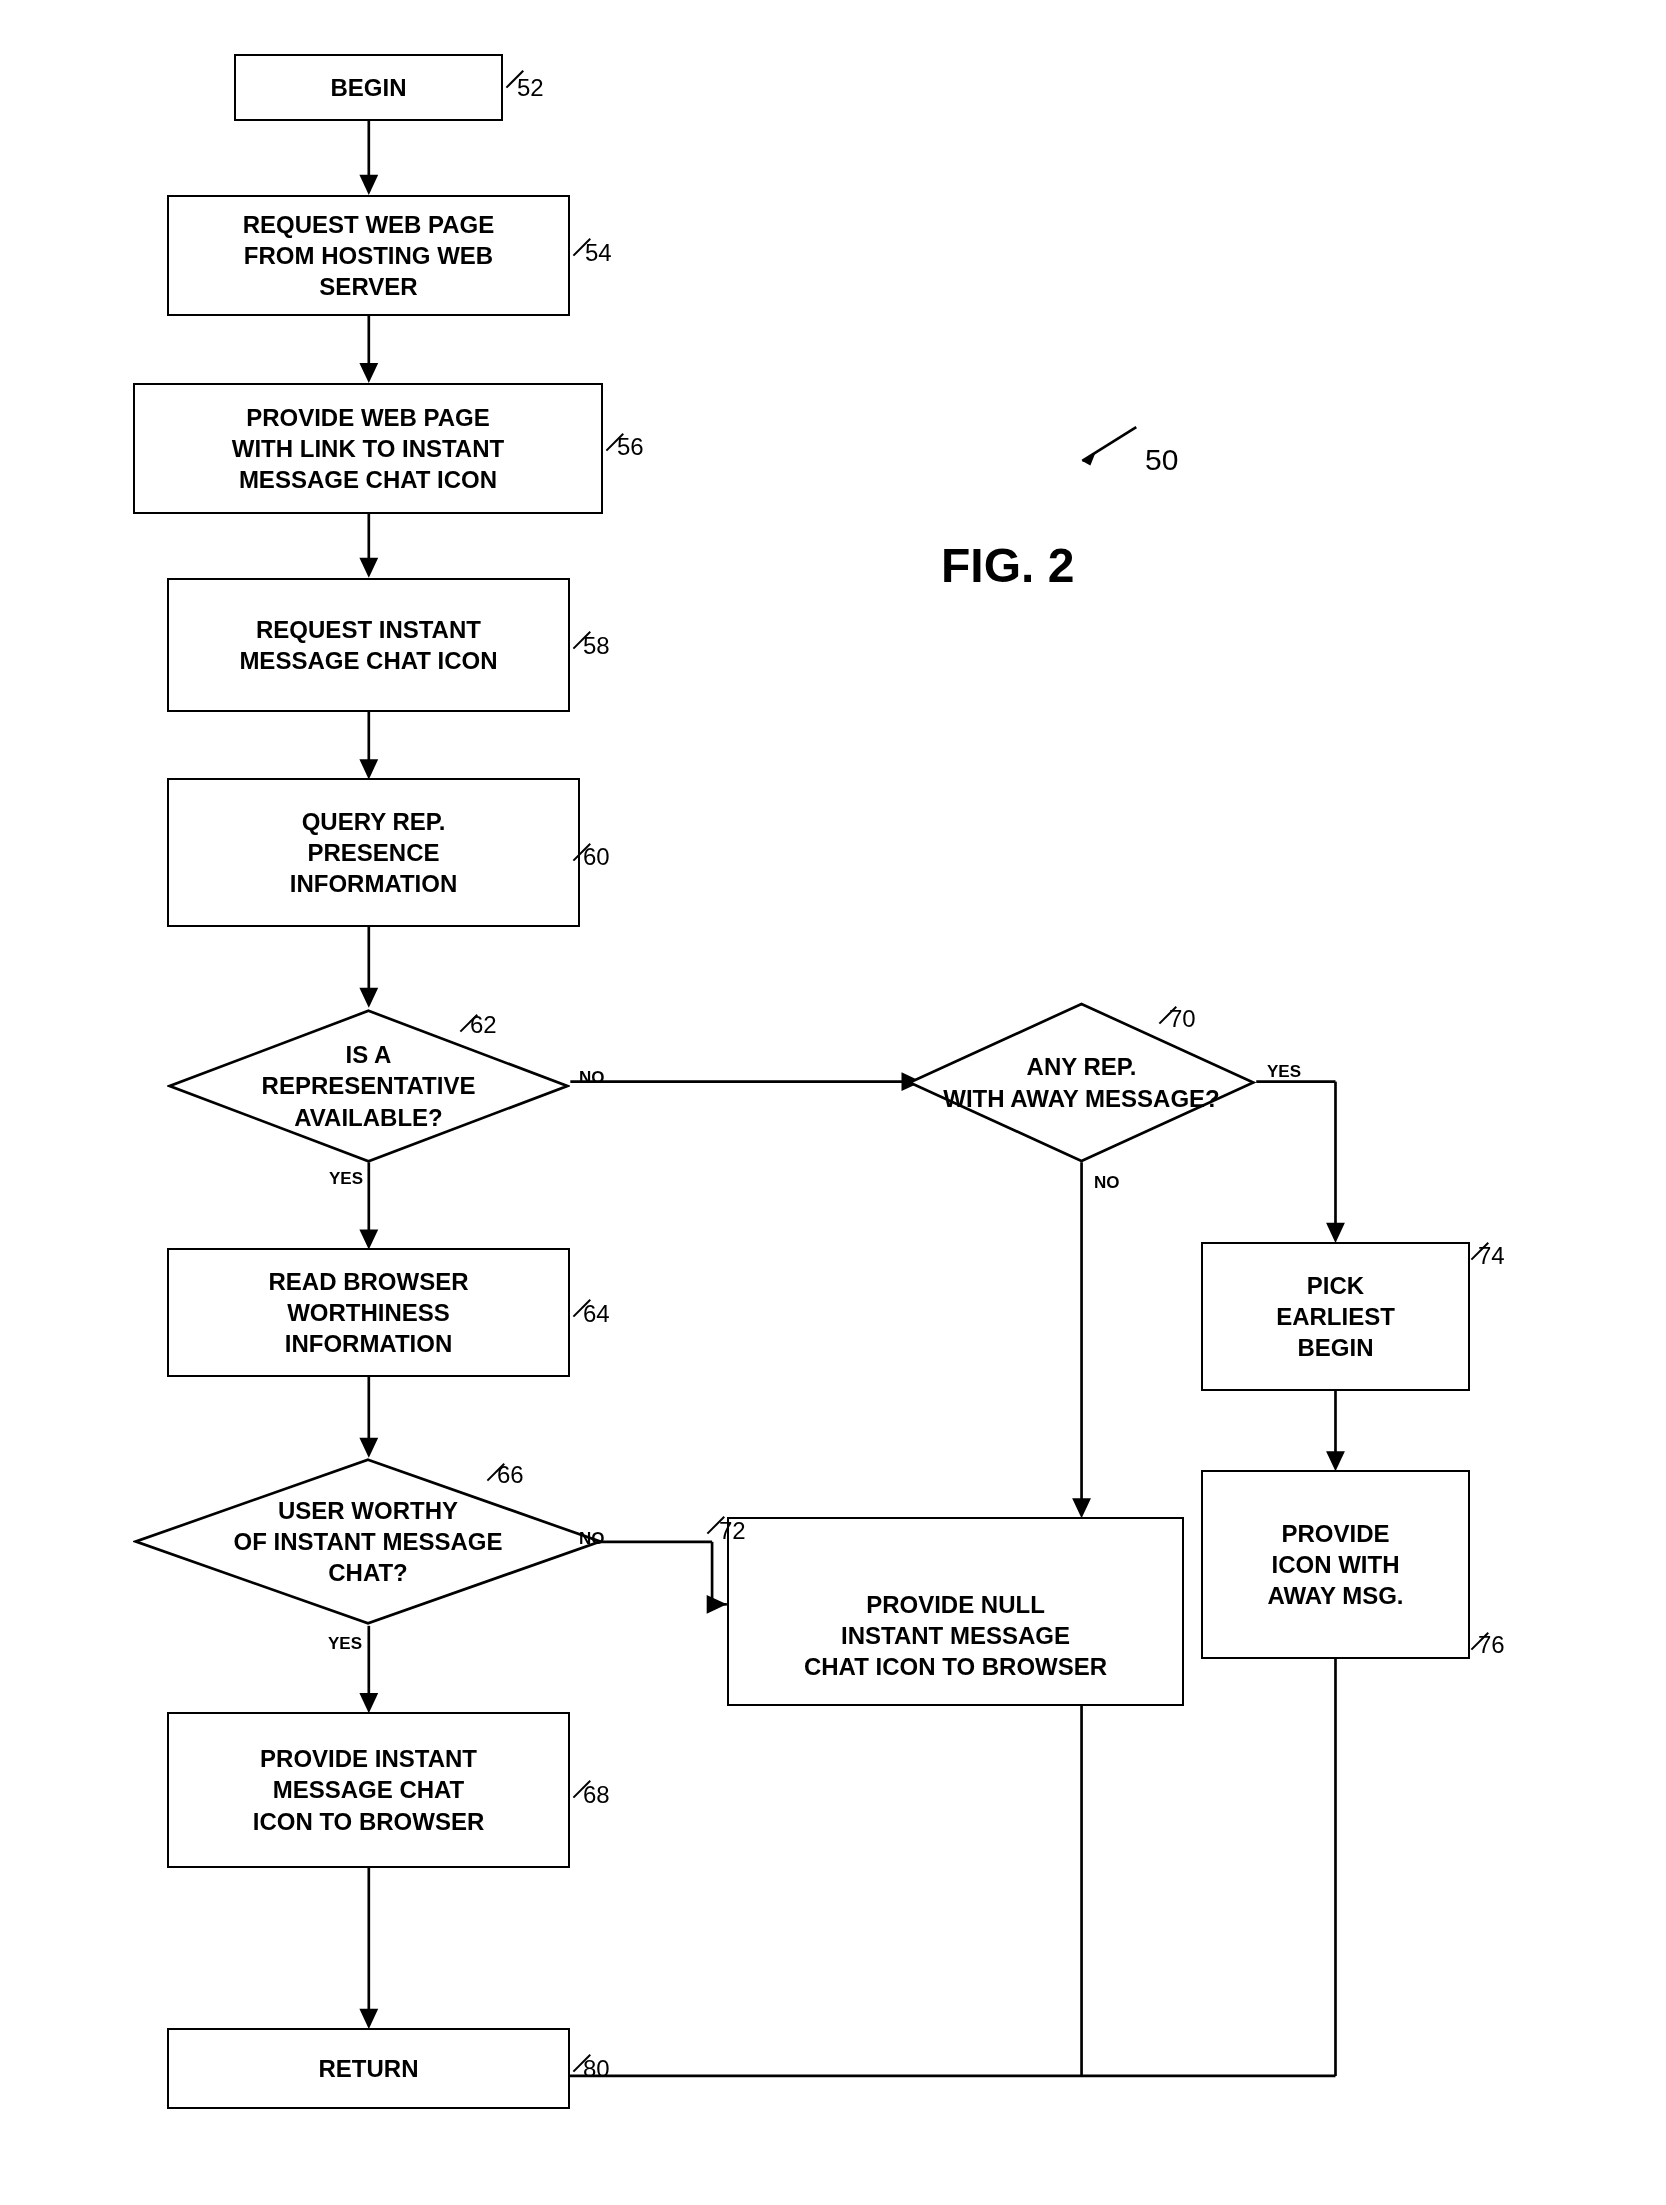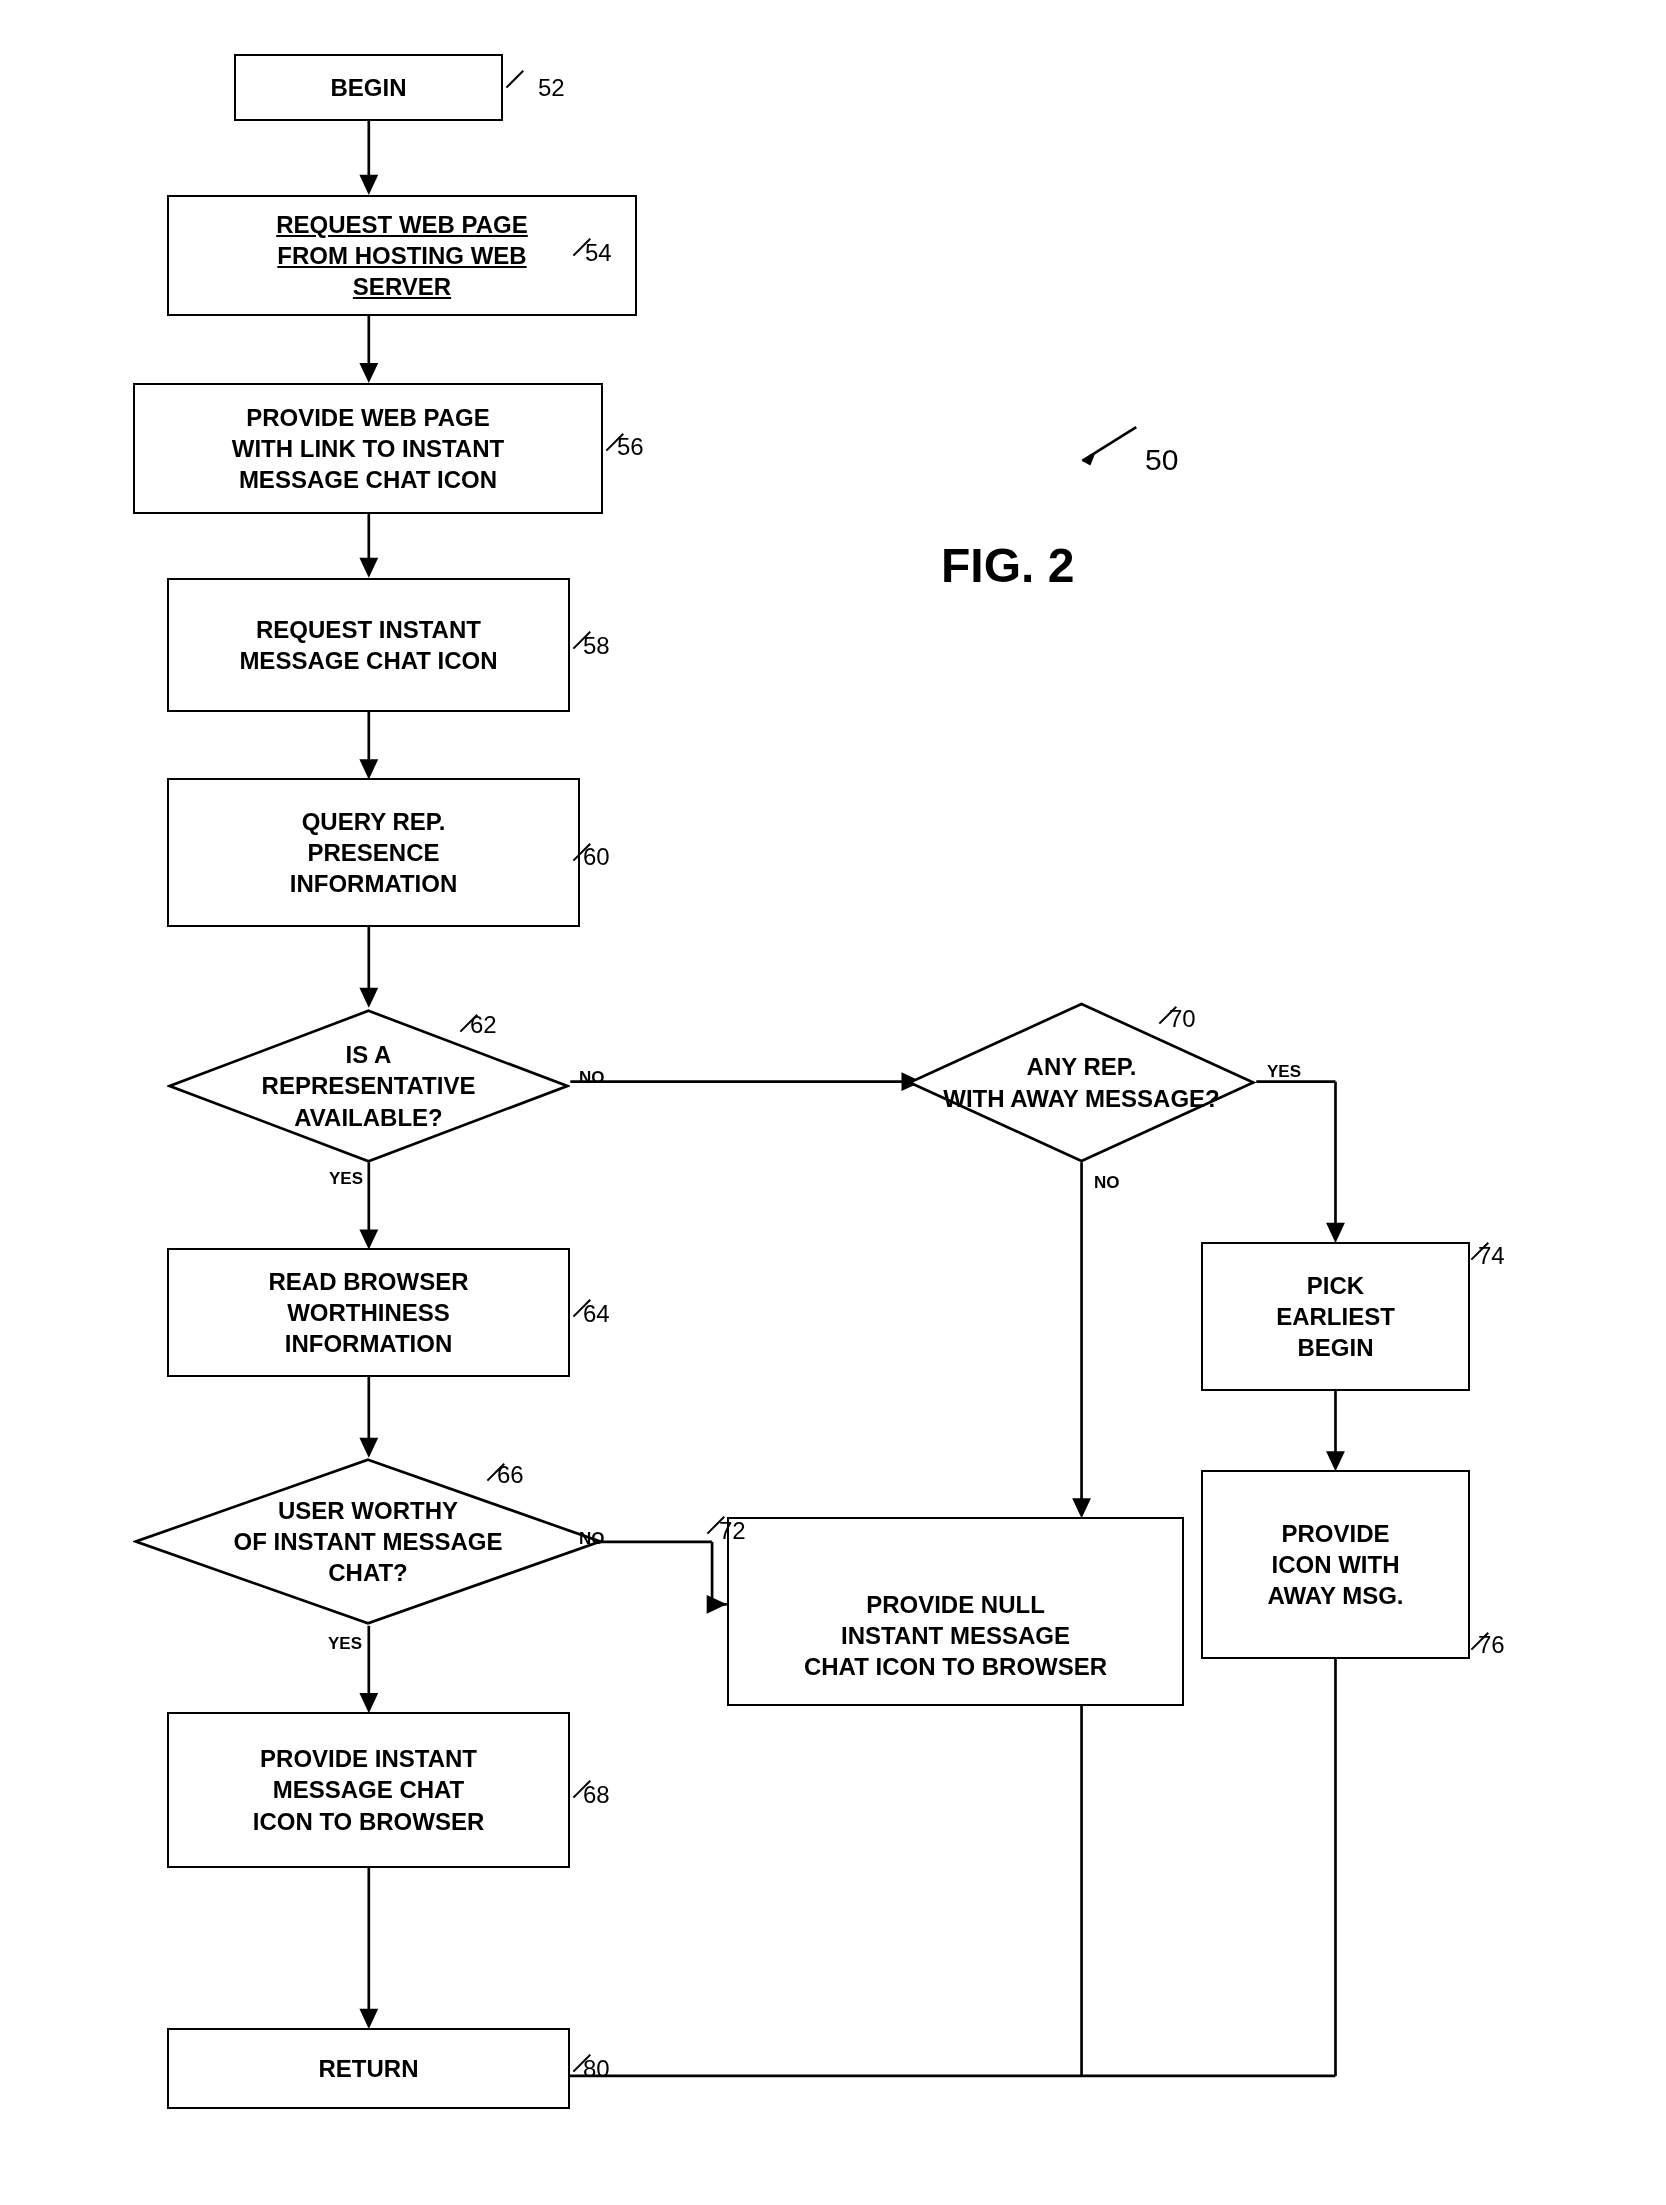--- a/index.html
+++ b/index.html
@@ -152,27 +152,27 @@
 
     <line x1="849" y1="2295" x2="1060" y2="2295" stroke="#000" stroke-width="4"></line>
     <line x1="1060" y1="2295" x2="1060" y2="2388" stroke="#000" stroke-width="4"></line>
     <line x1="1060" y1="2388" x2="1082" y2="2388" stroke="#000" stroke-width="4"></line>
     <polygon points="1082,2388 1052,2374 1052,2402" fill="#000"></polygon>
   </svg>
 
   <div class="box" style="left:234px; top:54px; width:269px; height:67px;">
     <span>BEGIN</span>
   </div>
-  <span class="ref-label" style="left:538px; top:74px;">52</span>
+  <span class="ref-label" style="left:517px; top:74px;">52</span>
 
   <svg style="position:absolute;top:64px;left:503px;width:27px;height:27px;" viewBox="0 0 40 40" width="27" height="27">
     <line x1="5" y1="35" x2="30" y2="10" stroke="#000" stroke-width="3"></line>
   </svg>
 
-  <div class="box" style="left:167px; top:195px; width:470px; height:121px;text-decoration:underline;">
+  <div class="box" style="left:167px; top:195px; width:403px; height:121px;">
     <span style="white-space:pre-line;">REQUEST WEB PAGE
 FROM HOSTING WEB
 SERVER</span>
   </div>
   <span class="ref-label" style="left:585px; top:239px;">54</span>
   <svg style="position:absolute;top:232px;left:570px;width:27px;height:27px;" viewBox="0 0 40 40" width="27" height="27">
     <line x1="5" y1="35" x2="30" y2="10" stroke="#000" stroke-width="3"></line>
   </svg>
 
   <div class="box" style="left:133px; top:383px; width:470px; height:131px;">

